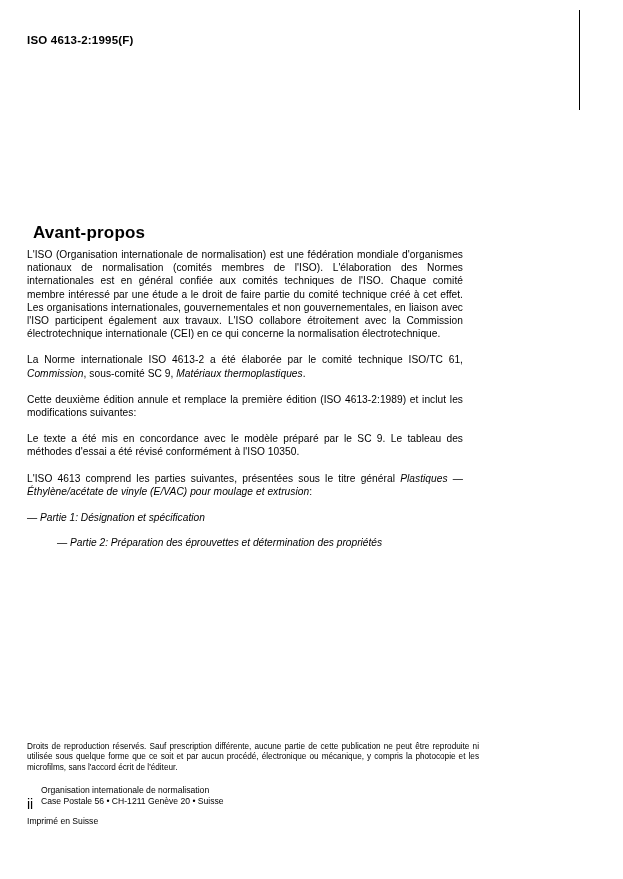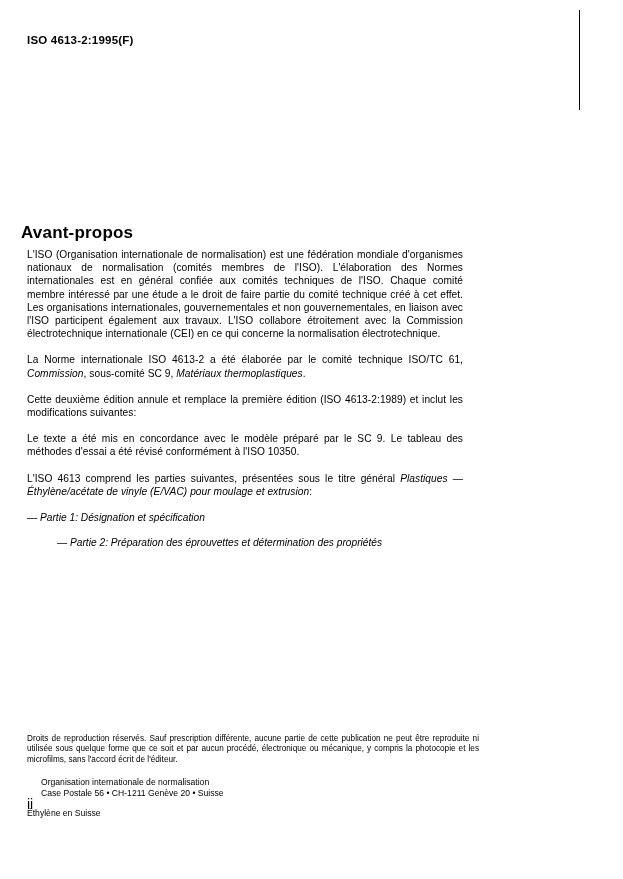--- a/index.html
+++ b/index.html
@@ -33,21 +33,21 @@
   .header-std {
     position: absolute;
     left: 27px;
     top: 34px;
     font-size: 11.5px;
     font-weight: bold;
     letter-spacing: 0.2px;
   }
   .title {
     position: absolute;
-    left: 21px;
+    left: 33px;
     top: 212px;
     font-size: 17px;
     font-weight: bold;
     letter-spacing: 0.2px;
   }
   .body-block {
     position: absolute;
     left: 27px;
     top: 248px;
     width: 452px;
@@ -84,21 +84,21 @@
   }
   .copyright-line {
     font-size: 9.6px;
     margin-bottom: 6px;
     letter-spacing: 0.2px;
   }
   .rights {
     font-size: 8.2px;
     line-height: 10.4px;
     text-align: justify;
-    margin: 8px 0 12px 0;
+    margin: 16px 0 12px 0;
     width: 452px;
   }
   .org {
     font-size: 8.6px;
     line-height: 10.6px;
     margin: 0 0 0 14px;
   }
   .printed {
     font-size: 8.6px;
     margin: 10px 0 0 0;
@@ -137,18 +137,18 @@
     <p class="dash-item">— Partie 1: Désignation et spécification</p>
 
     <p class="dash-item second">— Partie 2: Préparation des éprouvettes et détermination des propriétés</p>
 
   </div>
 
   <div class="footer">
     <p class="rights">Droits de reproduction réservés. Sauf prescription différente, aucune partie de cette publication ne peut être reproduite ni utilisée sous quelque forme que ce soit et par aucun procédé, électronique ou mécanique, y compris la photocopie et les microfilms, sans l'accord écrit de l'éditeur.</p>
     <div class="org">Organisation internationale de normalisation</div>
     <div class="org">Case Postale 56 • CH-1211 Genève 20 • Suisse</div>
-    <div class="printed">Éthylène en Suisse</div>
+    <div class="printed">Imprimé en Suisse</div>
   </div>
 
   <div class="page-num">ii</div>
 
 </div>
 
 </body></html>

